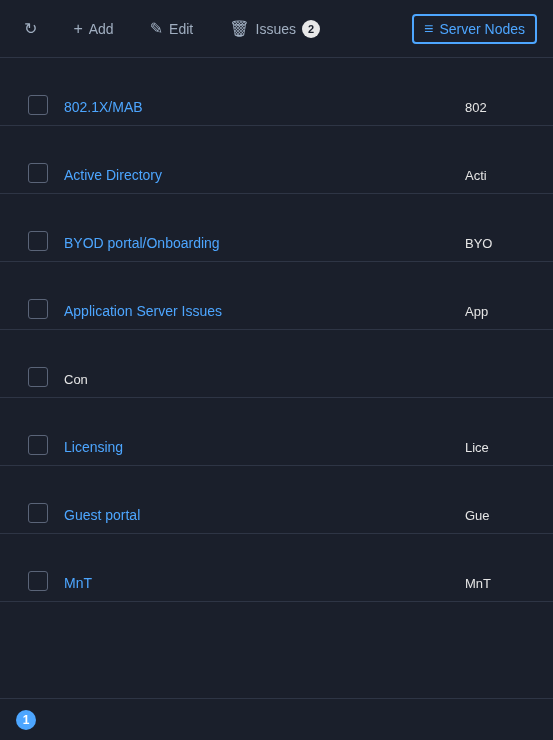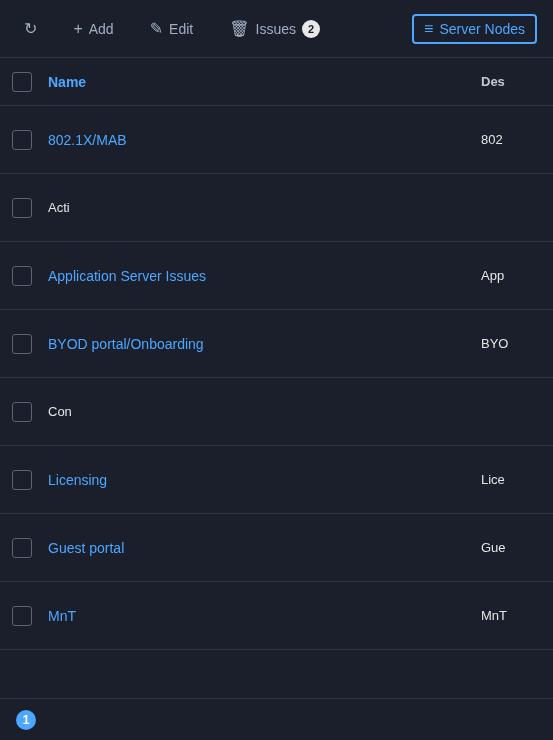--- a/index.html
+++ b/index.html
@@ -92,22 +92,22 @@
 
     .table-header .col-desc {
       width: 60px;
       text-align: left;
       color: #c0c8d8;
       font-weight: 700;
     }
 
     .table-row {
       display: flex;
-      align-items: center;
-      padding: 10px 12px;
+      align-items: flex-end;
+      padding: 10px 28px;
       border-bottom: 1px solid #2e3545;
       height: 68px;
       cursor: pointer;
     }
 
     .col-checkbox {
       width: 36px;
       flex-shrink: 0;
       display: flex;
       align-items: center;
@@ -202,55 +202,49 @@
     <span class="badge">2</span>
   </div>
   <div class="toolbar-item debug-nodes">
     <span class="icon">≡</span>
     <span>Server Nodes</span>
   </div>
 </div>
 
 <div class="table-container">
 
-  <div class="table-header">
-    <div class="col-checkbox">
-      <div class="checkbox"></div>
-    </div>
-    <div class="col-name">Name</div>
-    <div class="col-desc">Des</div>
-  </div>
 
   <div id="table-rows-container">
       <div class="table-row">
         <div class="col-checkbox">
           <div class="checkbox"></div>
         </div>
         <div class="col-name">802.1X/MAB</div>
         <div class="col-desc">802</div>
       </div>
       <div class="table-row">
         <div class="col-checkbox">
           <div class="checkbox"></div>
         </div>
+        <div class="col-name">Active Directory</div>
         <div class="col-desc">Acti</div>
+      </div>
+      <div class="table-row">
+        <div class="col-checkbox">
+          <div class="checkbox"></div>
+        </div>
+        <div class="col-name">BYOD portal/Onboarding</div>
+        <div class="col-desc">BYO</div>
       </div>
       <div class="table-row">
         <div class="col-checkbox">
           <div class="checkbox"></div>
         </div>
         <div class="col-name">Application Server Issues</div>
         <div class="col-desc">App</div>
-      </div>
-      <div class="table-row">
-        <div class="col-checkbox">
-          <div class="checkbox"></div>
-        </div>
-        <div class="col-name">BYOD portal/Onboarding</div>
-        <div class="col-desc">BYO</div>
       </div>
       <div class="table-row">
         <div class="col-checkbox">
           <div class="checkbox"></div>
         </div>
         <div class="col-desc">Con</div>
       </div>
       <div class="table-row">
         <div class="col-checkbox">
           <div class="checkbox"></div>

